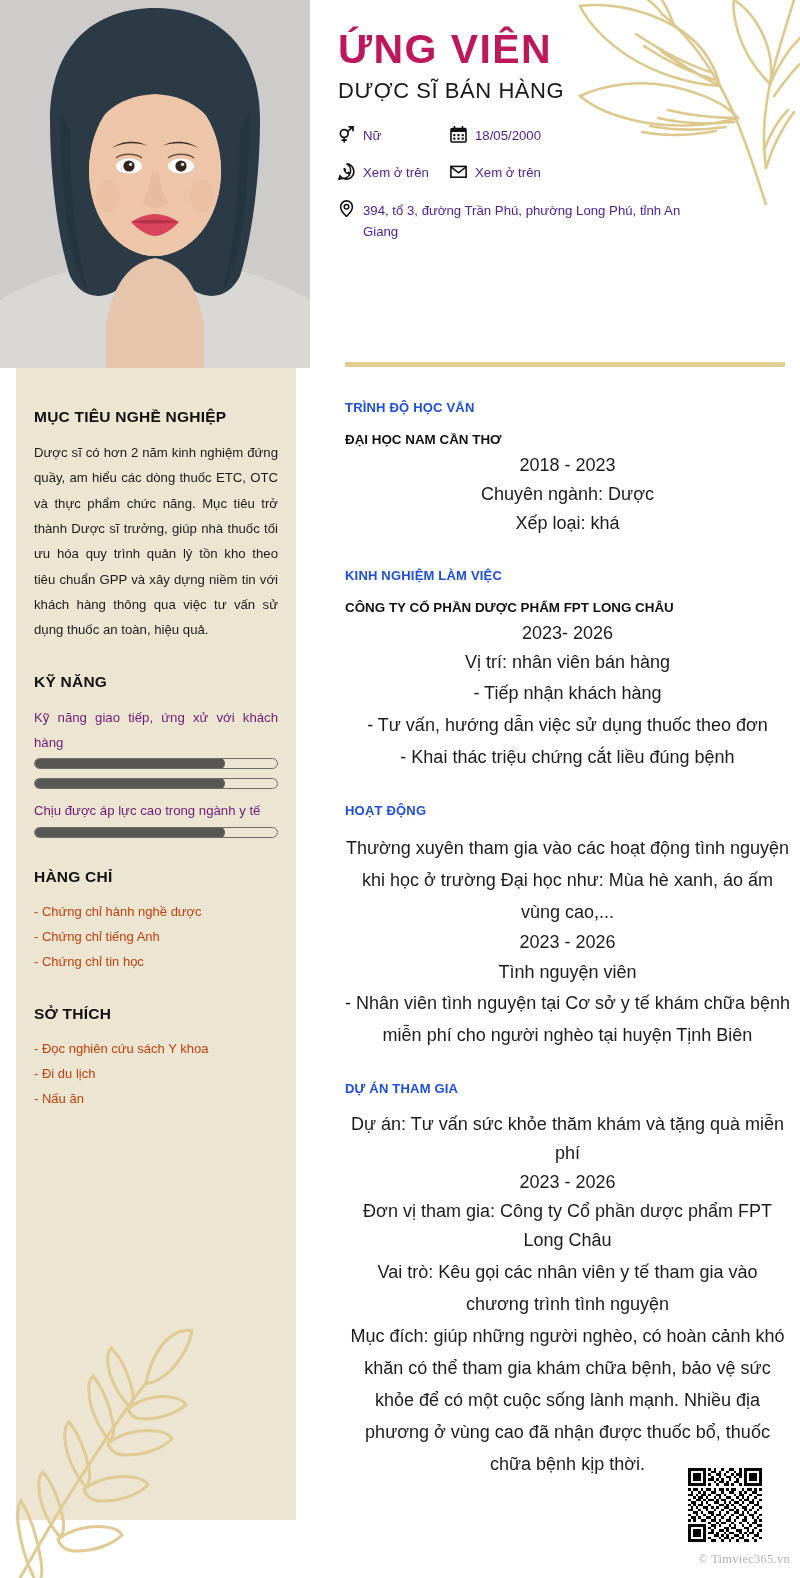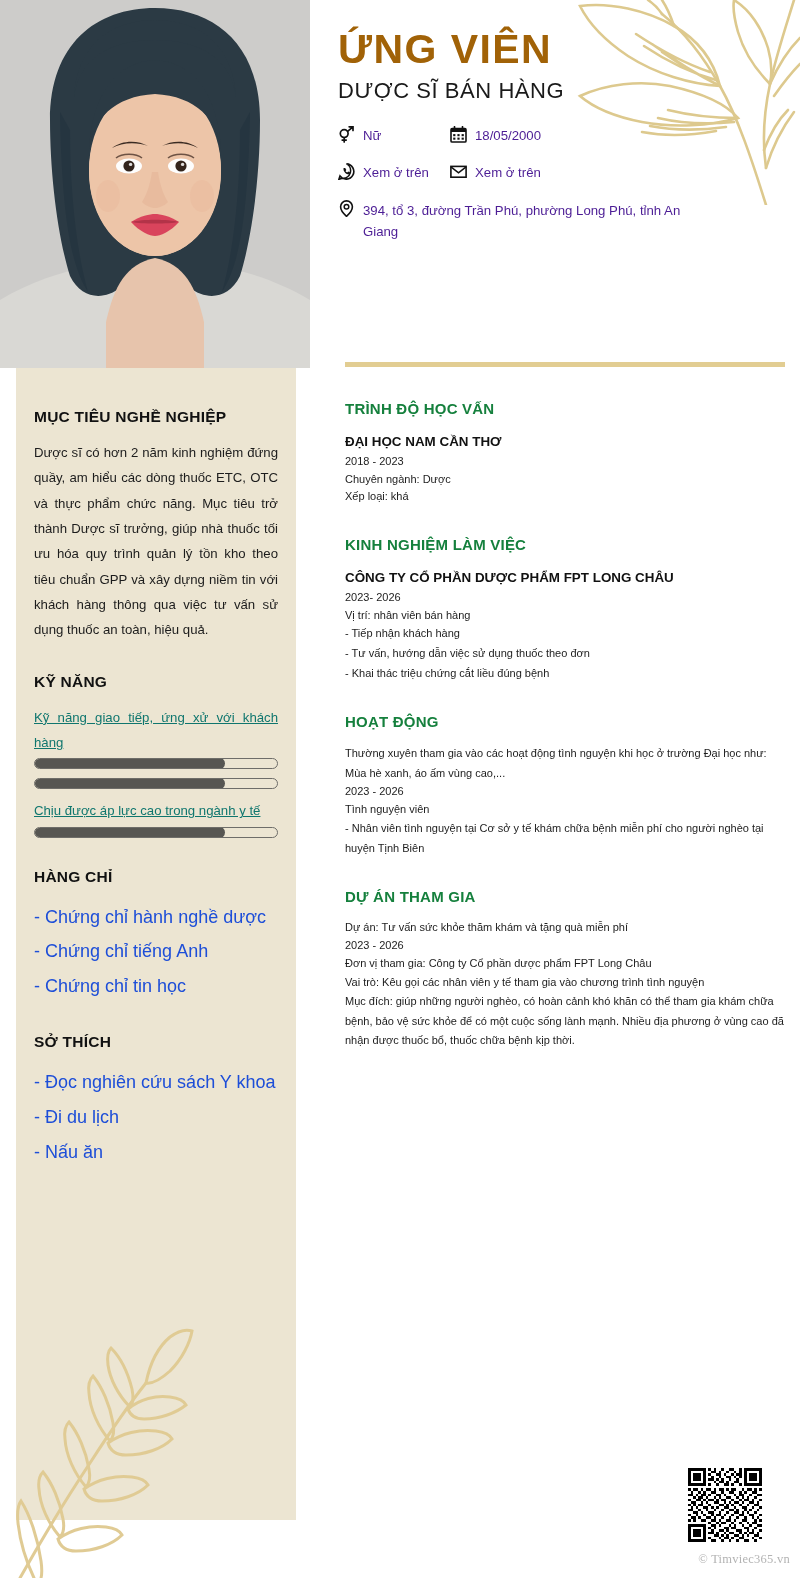--- a/index.html
+++ b/index.html
@@ -27,32 +27,32 @@
     background:#ece5d2; z-index:2; padding:40px 18px 0 18px;
   }
   .side-h {
     font-size:15.5px; font-weight:bold; letter-spacing:.015em;
     color:#111; margin-bottom:14px;
   }
   .side-h.gap { margin-top:30px; }
   .objective {
     font-size:13.2px; line-height:1.92; text-align:justify; color:#1c1c1c;
   }
-  .skill-label { font-size:13.2px; line-height:1.92; text-align:justify; color:#0f766e;text-decoration:underline; }
+  .skill-label { font-size:13.2px; line-height:1.92; text-align:justify; color:#701a75; }
   .bar {
     height:11px; border:1.4px solid #6e6d69; border-radius:7px;
     margin:3px 0 9px 0; background:#ece5d2; overflow:hidden; position:relative;
   }
   .bar-fill { position:absolute; left:-1px; top:-1px; bottom:-1px; background:#575652; border-radius:7px; }
-  .list-item { font-size:18px; line-height:1.92; color:#1d4ed8; }
+  .list-item { font-size:13px; line-height:1.92; color:#c2410c; }
 
   
   .header { position:absolute; left:338px; top:28px; width:450px; z-index:4; }
   .name {
-    font-size:41px; font-weight:bold; letter-spacing:.035em; line-height:1.05; color:#a16207;
+    font-size:41px; font-weight:bold; letter-spacing:.035em; line-height:1.05; color:#be185d;
   }
   .role {
     font-size:22px; letter-spacing:.025em; color:#1a1a1a; margin-top:7px; font-weight:400;
   }
   .contact { margin-top:22px; }
   .crow { display:flex; align-items:flex-start; margin-bottom:17px; }
   .citem { display:flex; align-items:flex-start; font-size:13.2px; color:#4c1d95; line-height:1.5; }
   .citem .ic { width:17px; height:17px; flex:0 0 17px; margin-right:8px; margin-top:0px; }
   .citem .ic svg { display:block; width:17px; height:17px; }
   .c-gender { width:112px; }
@@ -60,25 +60,25 @@
   .c-addr { max-width:370px; line-height:1.62; }
 
   .divider {
     position:absolute; left:345px; top:362px; width:440px; height:5px;
     background:#e2cd92; z-index:4;
   }
 
   
   .main { position:absolute; left:345px; top:400px; width:445px; z-index:4; }
   .main-h {
-    font-size:15px; font-weight:bold; letter-spacing:.015em; color:#15803d; margin-bottom:14px;
+    font-size:13px; font-weight:bold; letter-spacing:.015em; color:#1d4ed8; margin-bottom:14px;
   }
   .block { margin-bottom:30px; }
   .org { font-size:13.4px; font-weight:bold; color:#111; line-height:1.62; }
-  .line { font-size:11px; color:#1c1c1c; line-height:1.62; }
+  .line { font-size:18px; color:#1c1c1c; line-height:1.62;text-align:center; }
   .line.sp { line-height:1.78; }
 
   
   .qr { position:absolute; left:688px; top:1468px; width:74px; height:74px; z-index:5; }
   .qr svg { display:block; width:74px; height:74px; }
   .wm {
     position:absolute; left:640px; top:1552px; width:150px; text-align:right;
     font-family:Liberation Serif, serif;
     font-size:12.5px; color:#b3b3b3; letter-spacing:.02em; z-index:5;
   }

